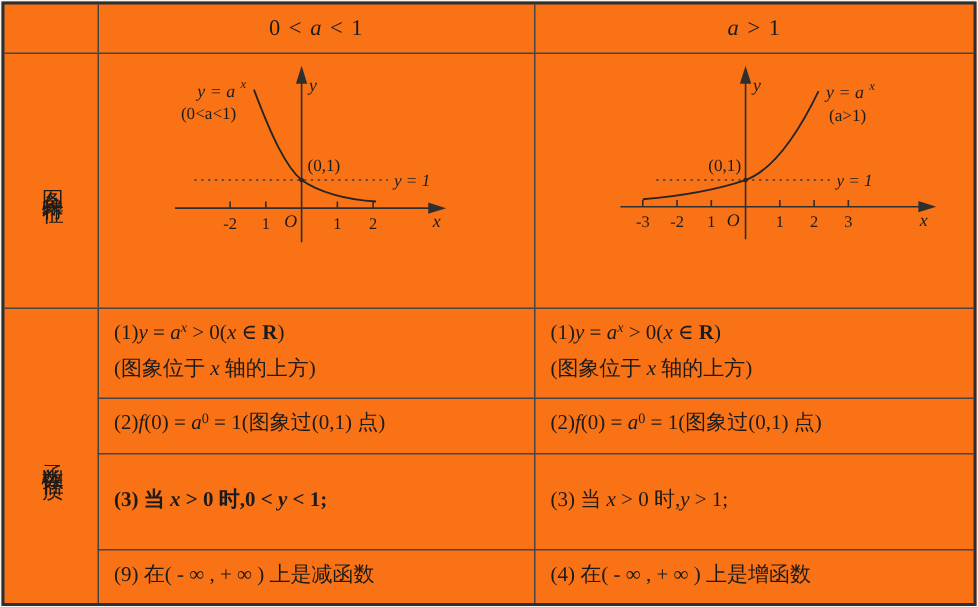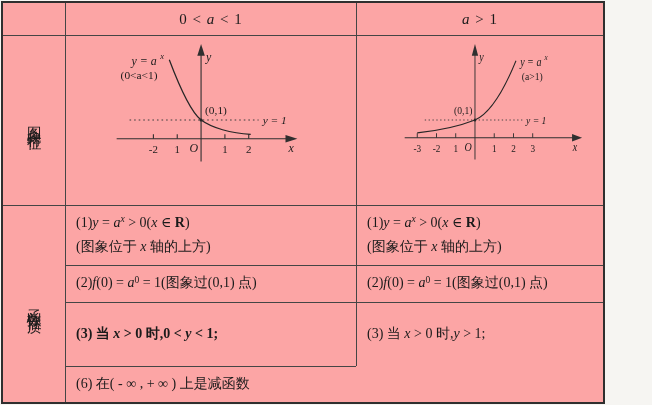--- a/index.html
+++ b/index.html
@@ -6,22 +6,22 @@
   body{
     width:652px;height:405px;
     background:#f6f5f2;
     font-family:"Liberation Serif","DejaVu Serif",serif;
     color:#1b1b1b;
     position:relative;
   }
   *{box-sizing:border-box;}
   .tbl{
     position:absolute;left:1px;top:1px;
-    width:604px;height:403px;
-    background:#fca5a5;
+    width:650px;height:403px;
+    background:#f97316;
     border:2px solid #2f2f2f;
     display:grid;
     grid-template-columns:62px 291px 1fr;
     grid-template-rows:32px 170px 60px 37px 64px 1fr;
   }
   .cell{
     border-left:1px solid #454545;
     border-top:1px solid #454545;
     overflow:hidden;
   }
@@ -155,16 +155,19 @@
   </div>
 
   <div class="cell prop" style="grid-row:5;grid-column:2;font-weight:bold;">
     <div class="pline"><span class="seg-n">(3) 当 </span><span class="seg-i">x</span><span class="seg-n"> &gt; 0 时,0 &lt; </span><span class="seg-i">y</span><span class="seg-n"> &lt; 1;</span></div>
   </div>
   <div class="cell prop" style="grid-row:5;grid-column:3;">
     <div class="pline"><span class="seg-n">(3) 当 </span><span class="seg-i">x</span><span class="seg-n"> &gt; 0 时,</span><span class="seg-i">y</span><span class="seg-n"> &gt; 1;</span></div>
   </div>
 
   <div class="cell prop" style="grid-row:6;grid-column:2;">
-    <div class="pline"><span class="seg-n">(6) 在( - ∞ , + ∞ ) 上是减函数</span></div>
+    <div class="pline"><span class="seg-n">(9) 在( - ∞ , + ∞ ) 上是减函数</span></div>
+  </div>
+  <div class="cell prop" style="grid-row:6;grid-column:3;">
+    <div class="pline"><span class="seg-n">(4) 在( - ∞ , + ∞ ) 上是增函数</span></div>
   </div>
 
 </div>
 
 </body></html>

